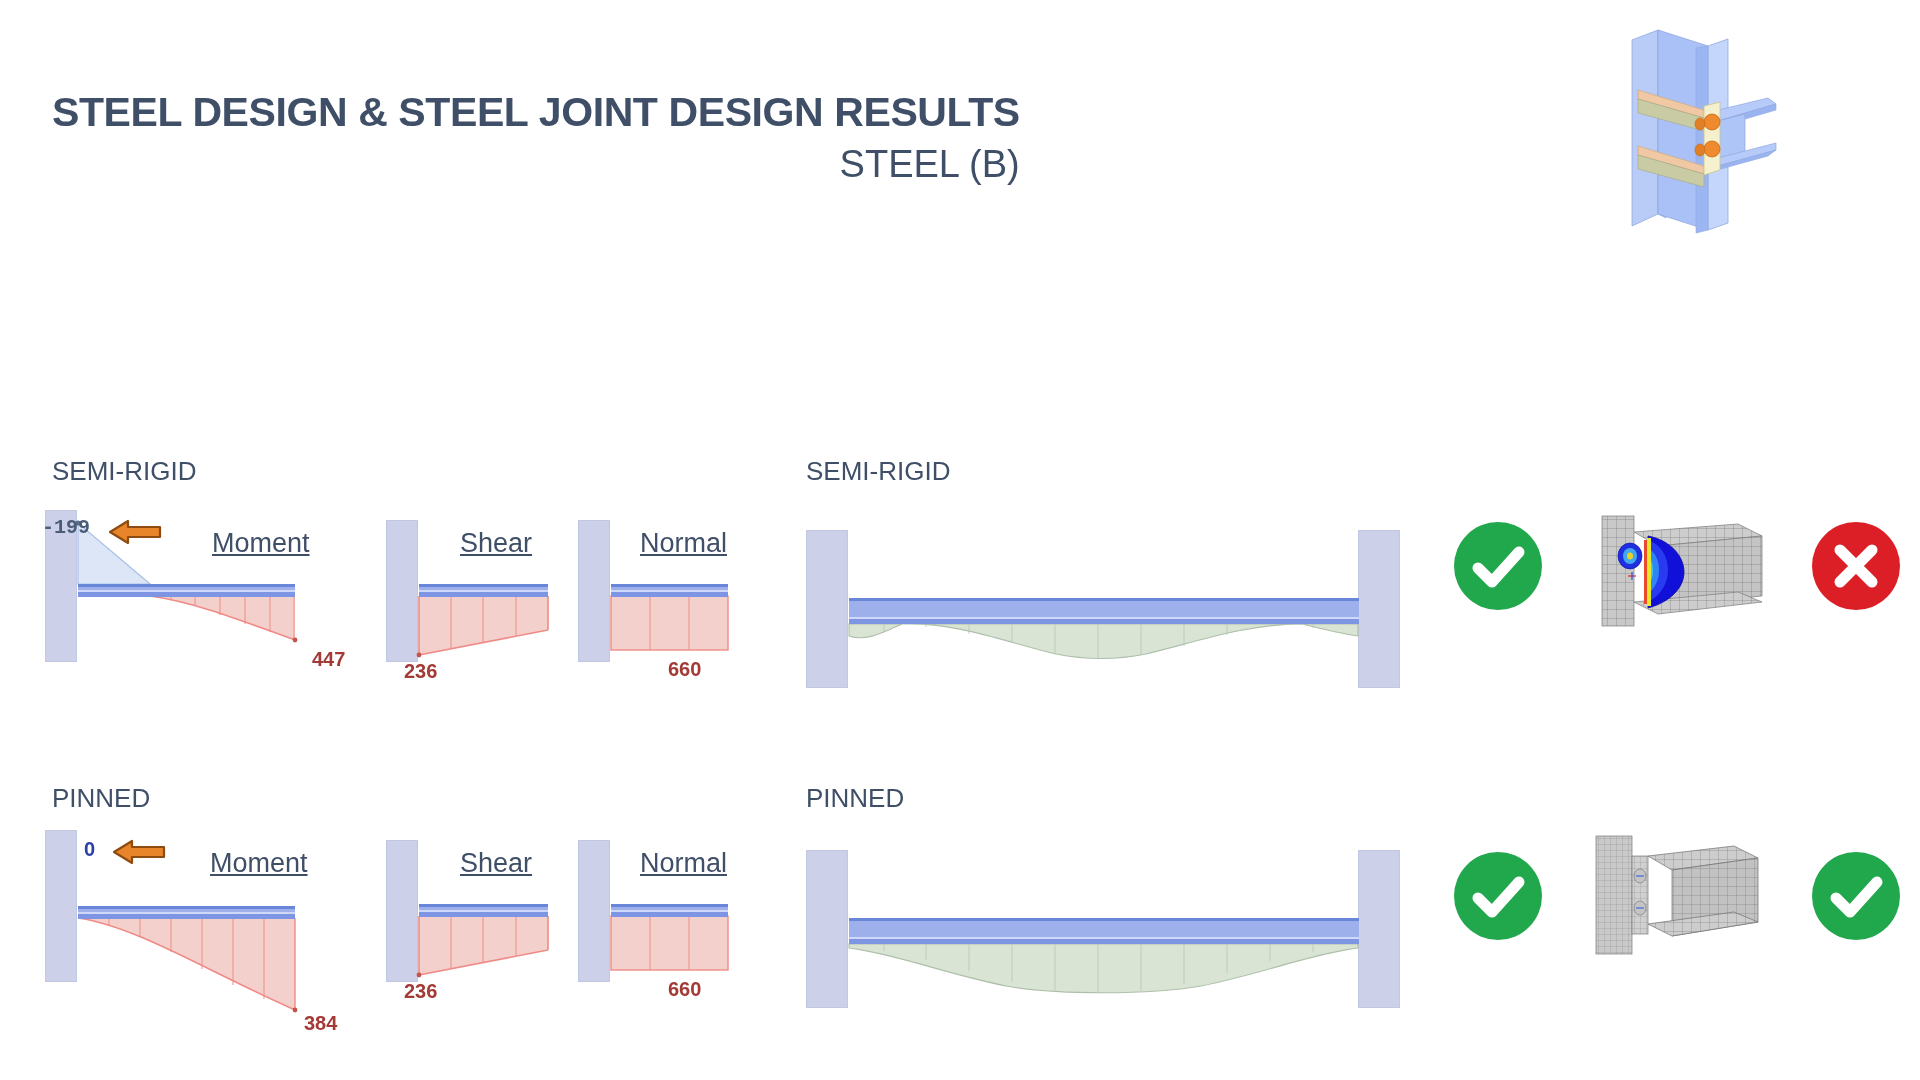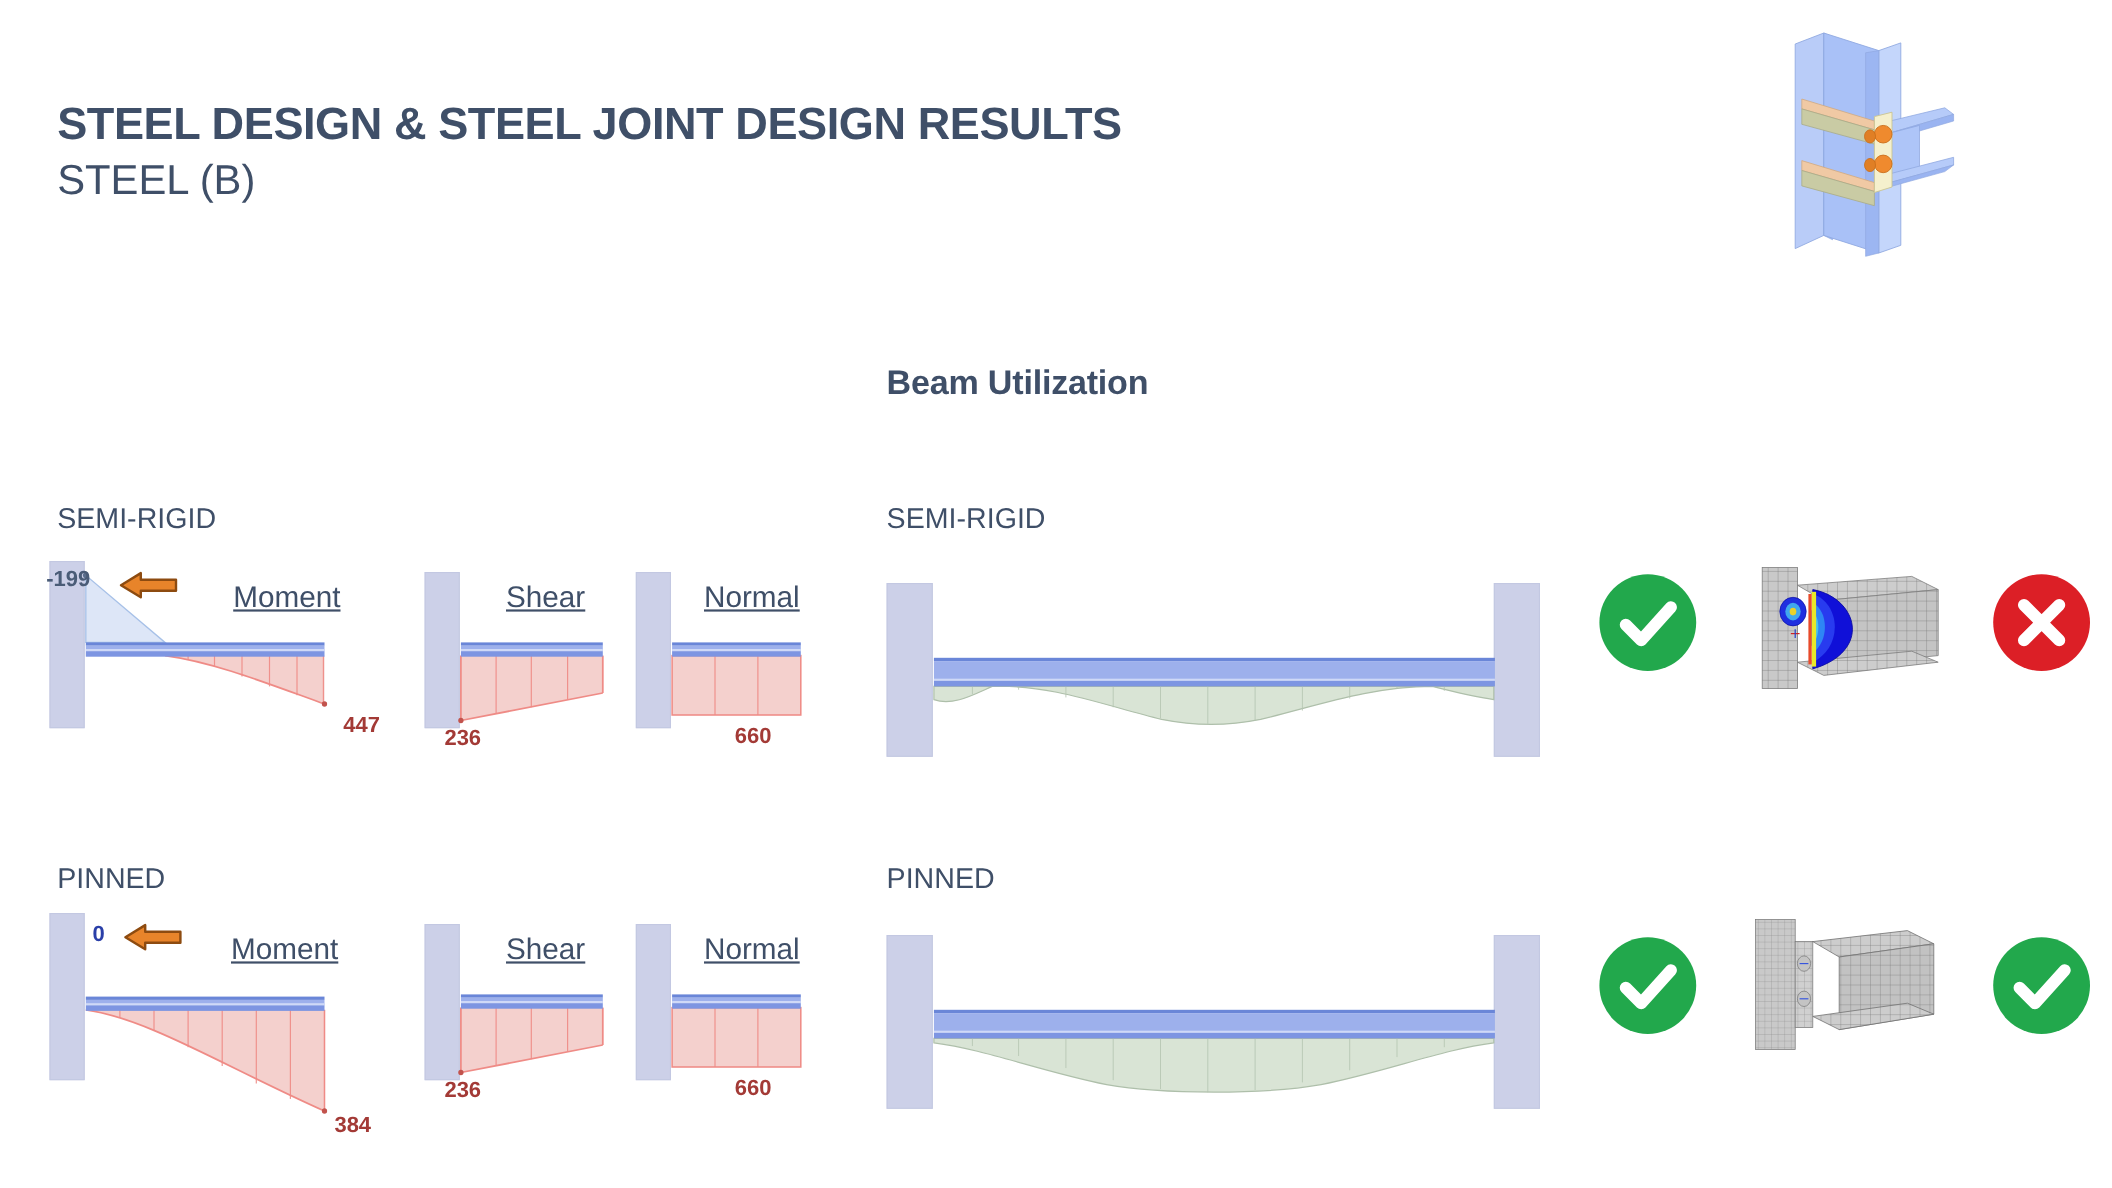--- a/index.html
+++ b/index.html
@@ -3,21 +3,21 @@
 <meta charset="utf-8">
 <style>
   * { box-sizing: border-box; }
   html, body {
     margin: 0; padding: 0;
     width: 1920px; height: 1080px;
     background: #ffffff;
     font-family: "Liberation Sans", sans-serif;
     overflow: hidden;
   }
-  .page { position: relative; width: 1920px; height: 1080px; background: #fff; }
+  .page { position: relative; width: 1920px; height: 1080px; background: #fff; text-align: right; }
 
   
   .title-block { position: absolute; left: 52px; top: 90px; }
   .title-main {
     font-size: 41px; font-weight: bold; letter-spacing: -0.4px;
     color: #3f4f68; line-height: 1.12; white-space: nowrap;
   }
   .title-sub {
     font-size: 38px; font-weight: normal; color: #3f4f68;
     line-height: 1.2; margin-top: 6px; white-space: nowrap;
@@ -106,21 +106,20 @@
 
       <polygon points="104,88 120,84 120,152 104,157" fill="#f5f0cd" stroke="#c9c48f" stroke-width="0.8"></polygon>
 
       <ellipse cx="112" cy="104" rx="8" ry="8" fill="#ef8a2e" stroke="#c96c18" stroke-width="0.8"></ellipse>
       <ellipse cx="112" cy="131" rx="8" ry="8" fill="#ef8a2e" stroke="#c96c18" stroke-width="0.8"></ellipse>
       <ellipse cx="100" cy="106" rx="5" ry="6" fill="#e07f25" stroke="#c96c18" stroke-width="0.7"></ellipse>
       <ellipse cx="100" cy="132" rx="5" ry="6" fill="#e07f25" stroke="#c96c18" stroke-width="0.7"></ellipse>
     </svg>
   </div>
 
-  <div class="sec-head" id="head-beam">Beam Utilization</div>
   <div class="sec-head" id="head-joint">
   </div>
 
   <div class="case-label" style="left:52px; top:456px;">SEMI-RIGID</div>
   <div class="case-label" style="left:806px; top:456px;">SEMI-RIGID</div>
 
   <div class="diagram" style="left:45px; top:510px; width:310px; height:160px;">
     <div class="column" style="left:0; top:0; width:32px; height:152px;"></div>
     <svg width="310" height="160" style="position:absolute; left:0; top:0;">
 
@@ -140,21 +139,21 @@
       <circle cx="250" cy="130" r="2.4" fill="#c2534d"></circle>
     </svg>
     <div class="beam" style="left:33px; top:74px; width:217px; height:13px;">
       <div class="beam-top"></div>
         <div class="beam-body"></div>
       <div class="beam-bot2"></div>
         <div class="beam-bot"></div>
     </div>
   </div>
 
-  <div class="val-slate" style="left:42px; top:516px;">-199</div>
+  <div class="val-slate" style="left:42px; top:516px;font-family:Liberation Mono, monospace;">-199</div>
 
   <div style="position:absolute; left:108px; top:518px;">
     <svg width="54" height="28" viewBox="0 0 54 28">
       <polygon points="2,14 20,3 20,9 52,9 52,19 20,19 20,25" fill="#e8842a" stroke="#8d4b10" stroke-width="2.2" stroke-linejoin="round"></polygon>
     </svg>
   </div>
 
   <div class="diag-label" style="left:212px; top:528px;">Moment</div>
   <div class="val-red" style="left:312px; top:648px;">447</div>
 

